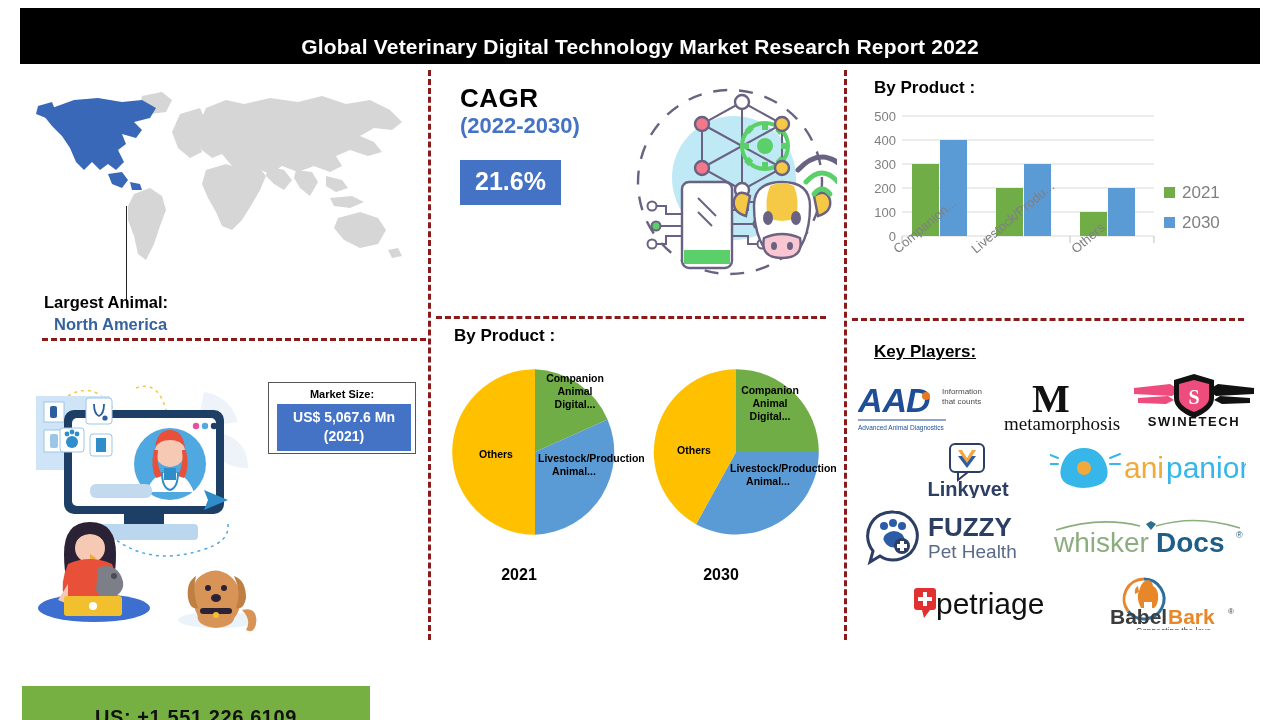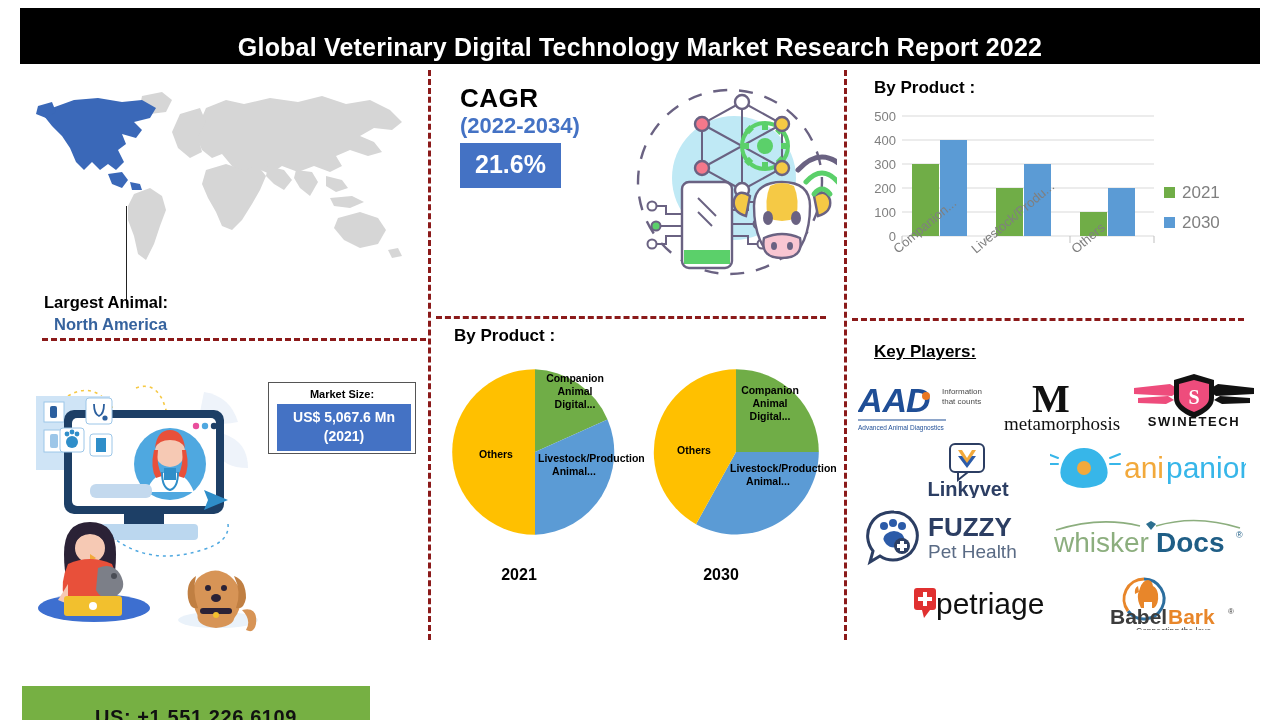--- a/index.html
+++ b/index.html
@@ -1,21 +1,21 @@
 <!DOCTYPE html>
 <html><head>
 <meta charset="utf-8">
 <style>
   html,body{margin:0;padding:0;background:#ffffff;}
   body{width:1280px;height:720px;font-family:"Liberation Sans",sans-serif;overflow:hidden;position:relative;}
 
   
   .title-bar{position:absolute;left:20px;top:8px;width:1240px;height:56px;background:#000000;
     display:flex;align-items:center;justify-content:center;}
-  .title-bar .txt{color:#ffffff;font-size:25px;font-weight:bold;letter-spacing:.2px;margin-top:22px;}
+  .title-bar .txt{color:#ffffff;font-size:21px;font-weight:bold;letter-spacing:.2px;margin-top:22px;}
 
   
   .body-area{position:absolute;left:20px;top:70px;width:1240px;height:570px;background:#fff;}
 
   
   .vdash{position:absolute;top:0;width:0;border-left:3px dashed #8B1A1A;}
   .hdash{position:absolute;left:0;height:0;border-top:3px dashed #8B1A1A;}
 
   
   .col-left{position:absolute;left:0;top:0;width:408px;height:570px;}
@@ -33,21 +33,21 @@
     background:#fff;box-sizing:border-box;padding:4px 0 0 0;text-align:center;}
   .mkt-box .hdr{font-size:11px;font-weight:bold;color:#000;line-height:1.3;}
   .mkt-box .val{margin:3px 4px 0 8px;background:#4472C4;color:#fff;font-size:14px;font-weight:bold;
     line-height:1.35;padding:4px 2px 5px 2px;}
 
   
   .col-mid{position:absolute;left:412px;top:0;width:412px;height:570px;}
   .cagr-block{position:absolute;left:28px;top:14px;}
   .cagr-block .c1{font-size:26px;font-weight:bold;color:#000;line-height:1.12;letter-spacing:.5px;}
   .cagr-block .c2{font-size:22px;font-weight:bold;color:#4472C4;line-height:1.2;}
-  .cagr-pill{display:inline-block;margin-top:3px;background:#4472C4;color:#fff;font-size:25px;
+  .cagr-pill{display:inline-block;margin-top:20px;background:#4472C4;color:#fff;font-size:25px;
     font-weight:bold;padding:7px 15px 9px 15px;}
   .tech-ill{position:absolute;left:190px;top:8px;width:215px;height:215px;}
 
   .mid-byproduct{position:absolute;left:22px;top:256px;font-size:17px;font-weight:bold;color:#000;}
   .pies{position:absolute;left:0;top:286px;width:412px;height:270px;}
   .pie-unit{position:absolute;width:190px;height:260px;}
   .pie-unit.p1{left:8px;}
   .pie-unit.p2{left:212px;}
   .pie-svg{position:absolute;left:0;top:0;width:180px;height:180px;}
   .pie-unit.p1 .pie-svg{left:5px;top:6px;}
@@ -206,21 +206,21 @@
     <div class="mkt-box">
       <div class="hdr">Market Size:</div>
       <div class="val">US$ 5,067.6 Mn (2021)</div>
     </div>
   </div>
 
   <div class="col-mid">
 
     <div class="cagr-block">
       <div class="c1">CAGR</div>
-      <div class="c2">(2022-2034)</div>
+      <div class="c2">(2022-2030)</div>
       <div class="cagr-pill">21.6%</div>
     </div>
 
     <svg class="tech-ill" viewBox="0 0 215 215">
       <circle cx="112" cy="100" r="62" fill="#BFE9F5"></circle>
       <circle cx="108" cy="104" r="92" fill="none" stroke="#6A6282" stroke-width="2.4" stroke-dasharray="14 12"></circle>
 
       <g stroke="#6A6282" stroke-width="2" fill="none">
         <path d="M120 24 L160 46 L160 90 L120 112 L80 90 L80 46 Z"></path>
         <path d="M120 68 L120 24 M120 68 L160 46 M120 68 L160 90 M120 68 L120 112 M120 68 L80 90 M120 68 L80 46"></path>

